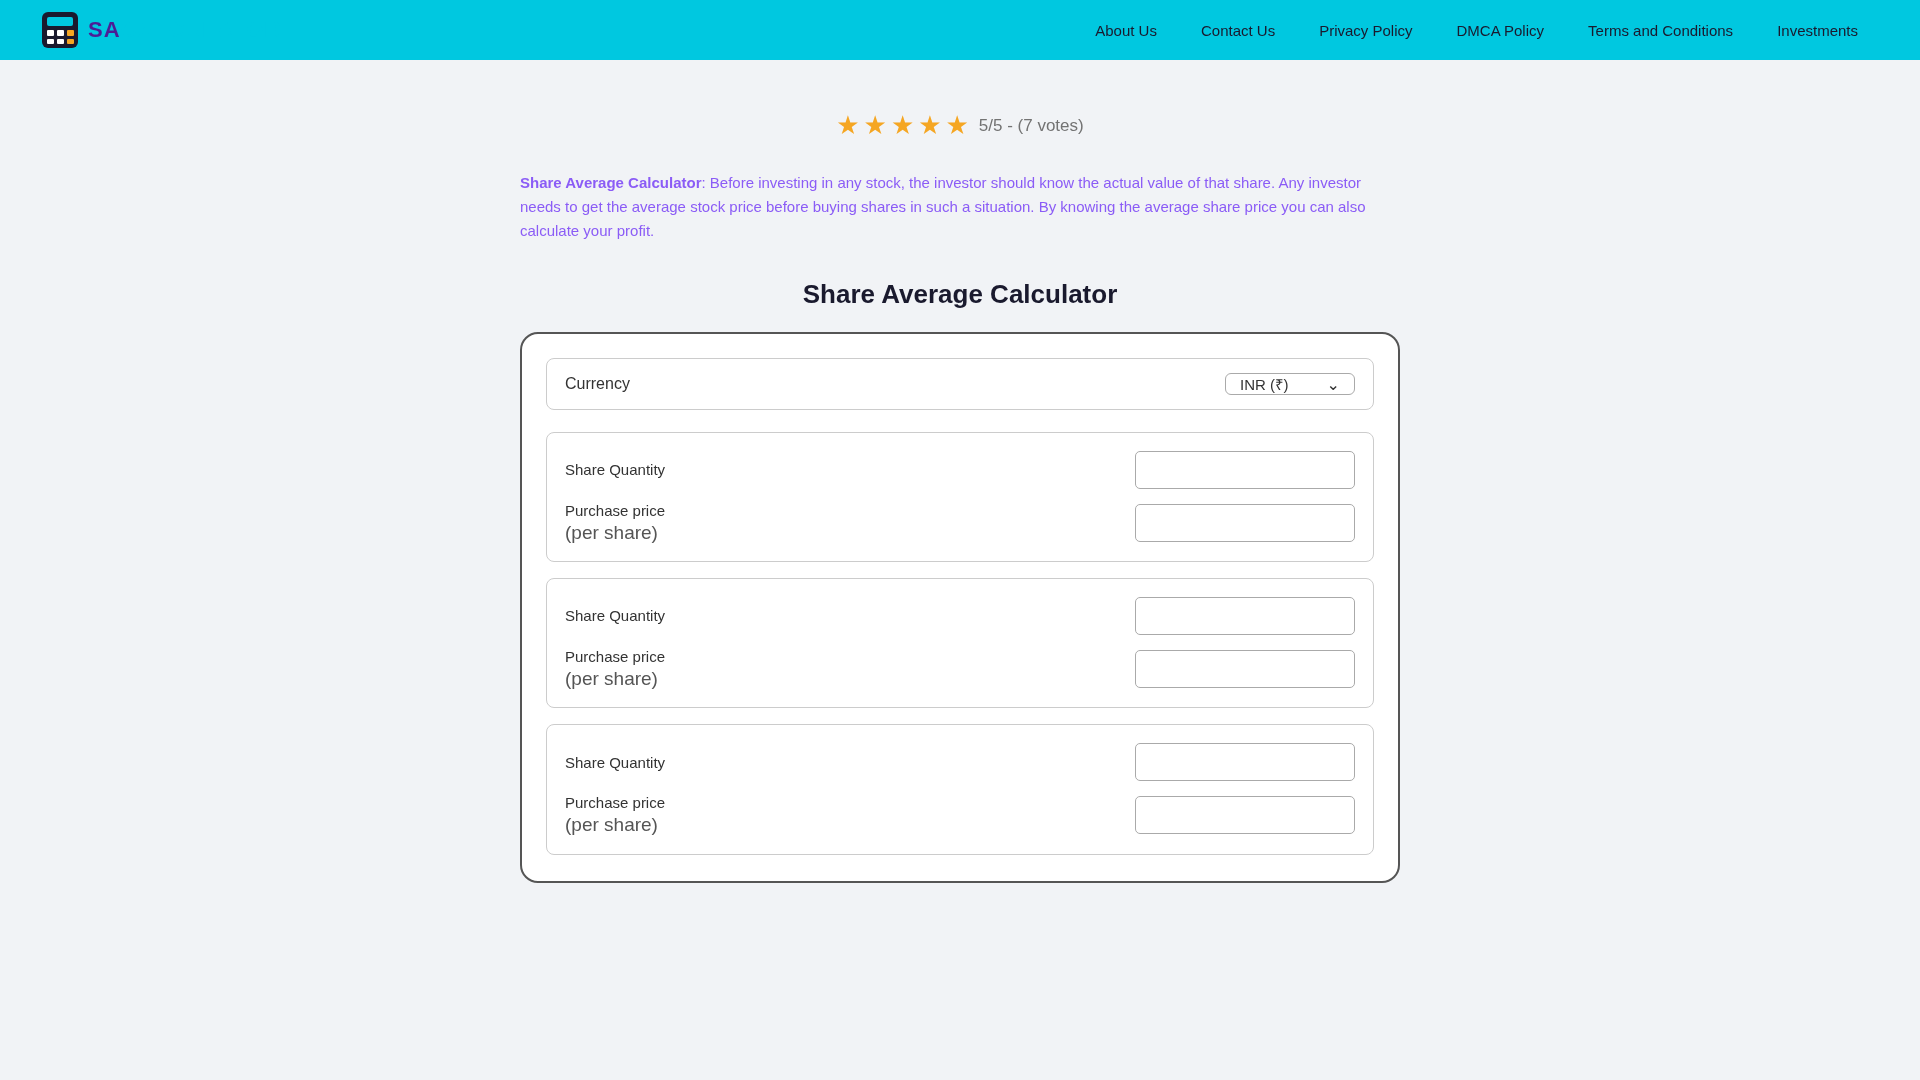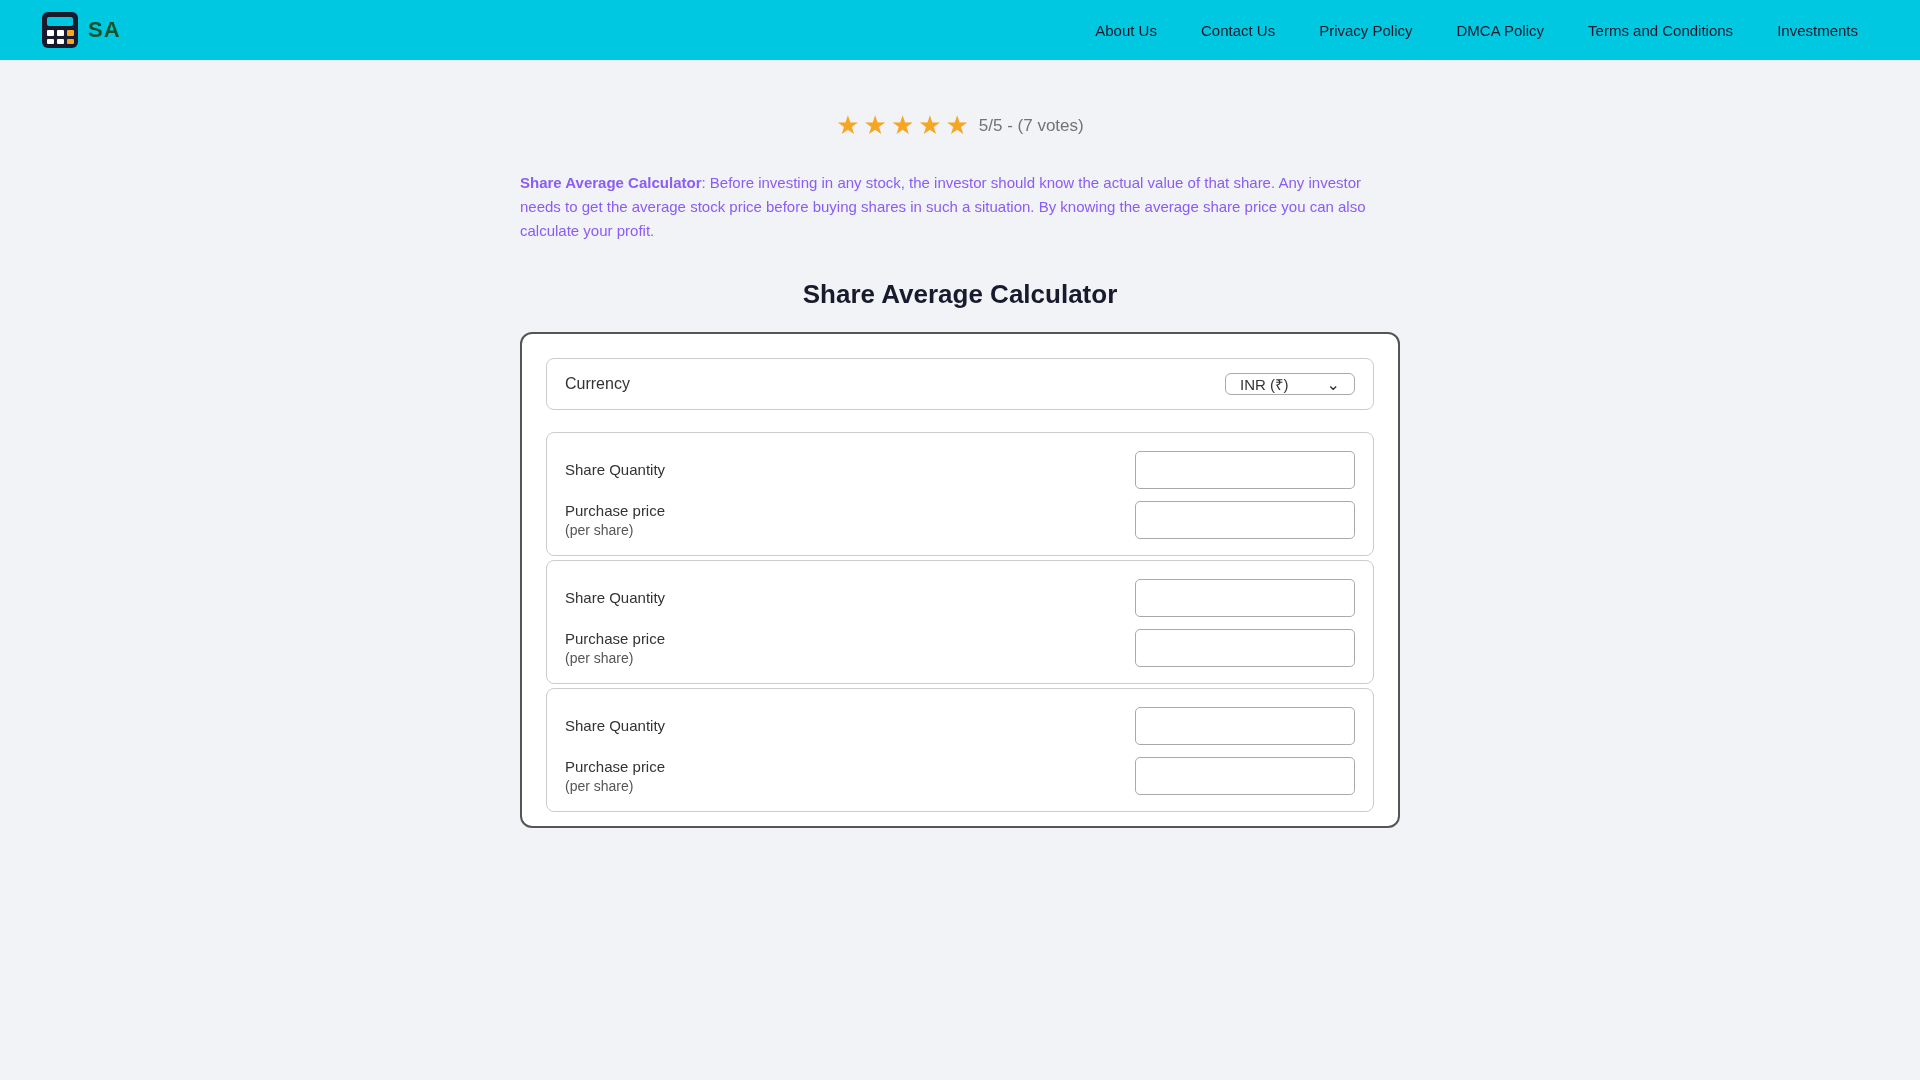--- a/index.html
+++ b/index.html
@@ -24,21 +24,21 @@
       width: 40px;
       height: 40px;
     }
     .logo-text {
       font-size: 22px;
       font-weight: 900;
       color: #1a1a2e;
       letter-spacing: 1px;
       text-transform: uppercase;
     }
-    .logo-text span { color: #14532d; }
+    .logo-text span { color: #4c1d95; }
     nav {
       display: flex;
       align-items: center;
       gap: 0;
     }
     .nav-link {
       color: #1a1a2e;
       font-size: 15px;
       font-weight: 500;
       text-decoration: none;
@@ -86,21 +86,21 @@
       font-weight: 700;
       color: #1a1a2e;
       text-align: center;
       margin-bottom: 22px;
     }
 
     
     .calc-card {
       background: #fff;
       border: 2px solid #555;
-      border-radius: 12px;
+      border-radius: 18px;
       padding: 24px 24px 10px;
     }
 
     
     .currency-row {
       background: #fff;
       border: 1px solid #ccc;
       border-radius: 8px;
       padding: 14px 18px;
       display: flex;
@@ -128,37 +128,37 @@
       justify-content: space-between;
     }
     .chevron-down { font-size: 16px; color: #333; }
 
     
     .entry-block {
       background: #fff;
       border: 1px solid #ccc;
       border-radius: 8px;
       padding: 18px 18px 16px;
-      margin-bottom: 4px;
+      margin-bottom: 16px;
     }
     .field-row {
       display: flex;
       align-items: center;
       justify-content: space-between;
       margin-bottom: 12px;
     }
     .field-row:last-child { margin-bottom: 0; }
     .field-label {
       font-size: 15px;
       color: #333;
       font-weight: 500;
       line-height: 1.3;
     }
     .field-label .sub-label {
-      font-size: 14px;
+      font-size: 19px;
       color: #555;
       font-weight: 400;
       display: block;
     }
     .field-input {
       width: 220px;
       height: 38px;
       border: 1.5px solid #aaa;
       border-radius: 5px;
       padding: 0 10px;

